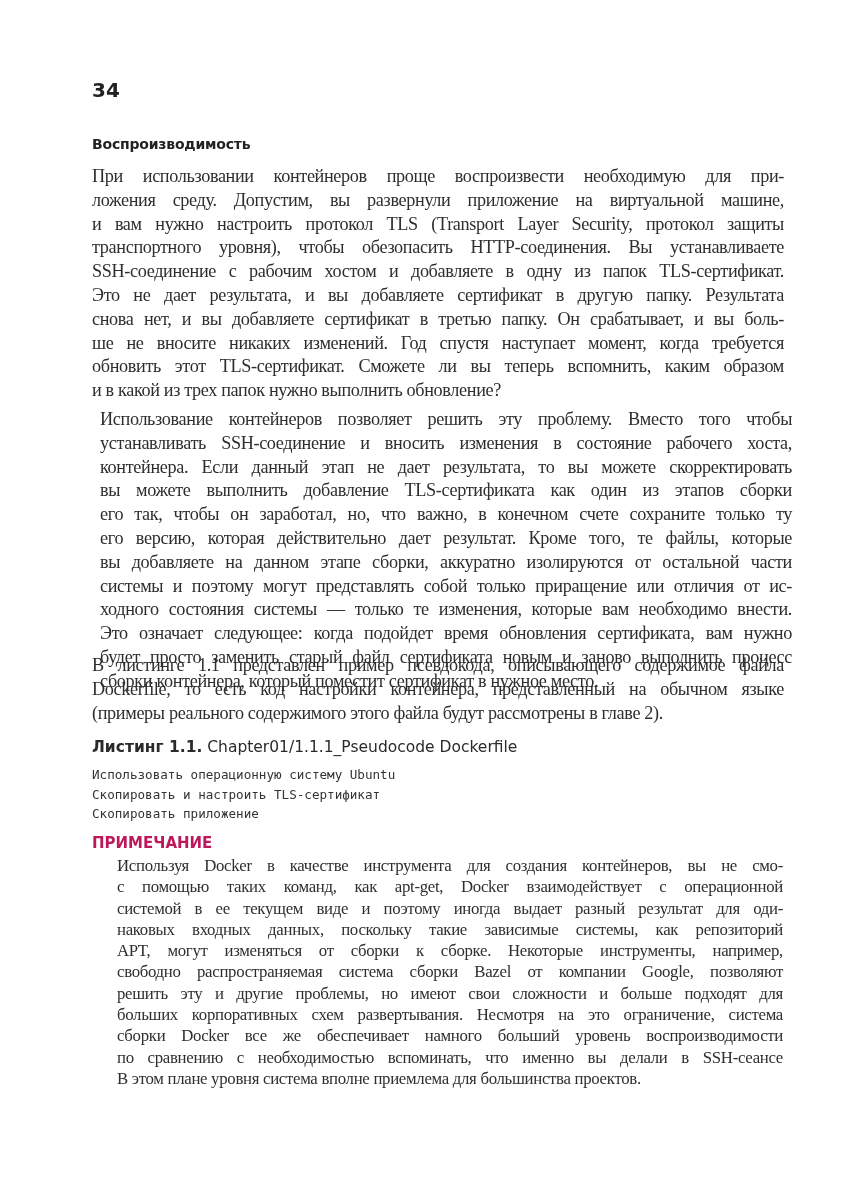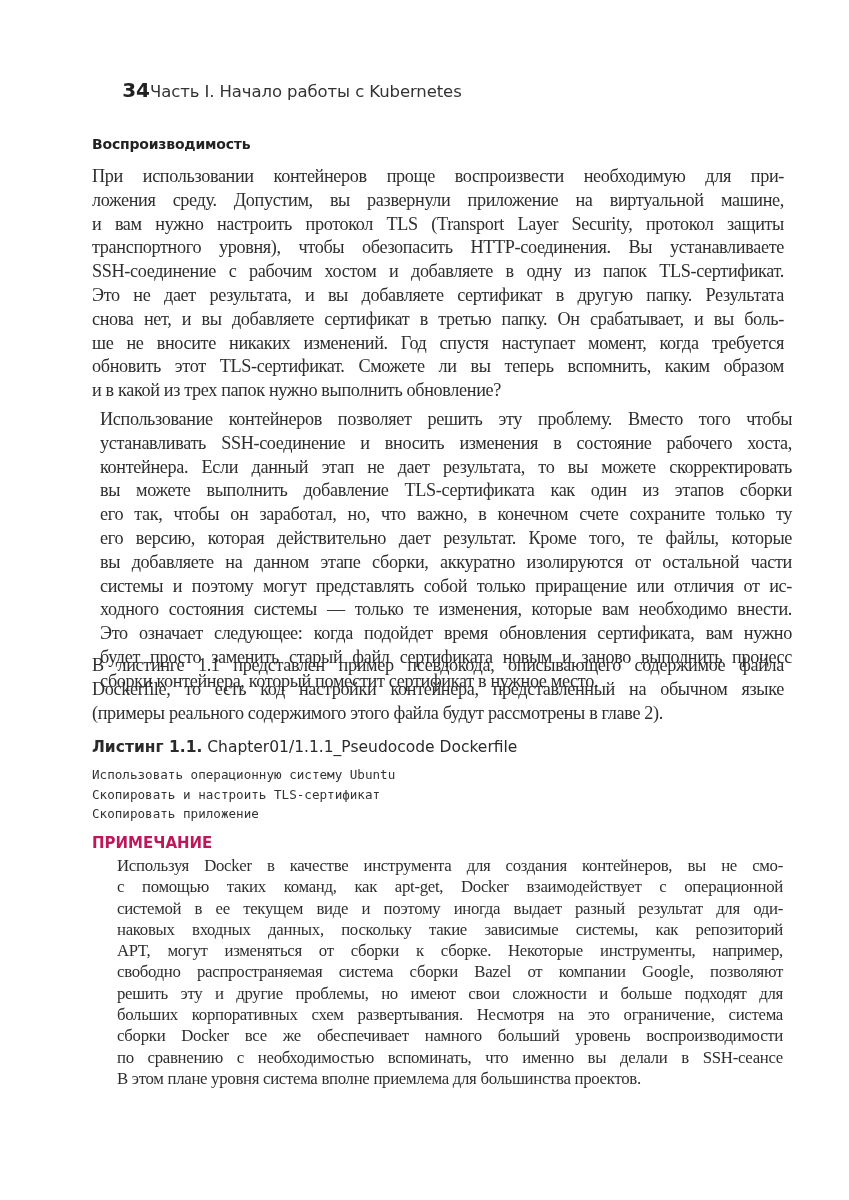--- a/index.html
+++ b/index.html
@@ -7,21 +7,21 @@
     width: 849px; height: 1200px; background: #ffffff; color: #2b2b2b;
     position: relative; overflow: hidden;
     font-family: "Liberation Serif", "DejaVu Serif", serif;
   }
   .page { position: absolute; left: 0; top: 0; width: 849px; height: 1200px; }
   .running-head {
     position: absolute; left: 92px; top: 78px; height: 26px;
     display: flex; align-items: baseline;
     font-family: "DejaVu Sans", "Liberation Sans", sans-serif;
   }
-  .page-number { font-weight: bold; font-size: 20px; color: #222; width: 58px; text-align: right; }
+  .page-number { font-weight: bold; font-size: 20px; color: #222; width: 58px; }
   .head-title { font-size: 16.5px; color: #333; letter-spacing: -0.1px; }
   .section-heading {
     position: absolute; left: 92px; top: 136px;
     font-family: "DejaVu Sans", "Liberation Sans", sans-serif;
     font-weight: bold; font-size: 14px; color: #222; letter-spacing: -0.2px;
   }
   .para { position: absolute; left: 92px; width: 692px; }
   .line {
     display: block; height: 23.8px; line-height: 23.8px;
     font-size: 18.2px; white-space: nowrap; text-align: justify; text-align-last: justify;
@@ -48,21 +48,20 @@
   .note-body { position: absolute; left: 117px; width: 666px; top: 855px; }
   .note-body .line { height: 21.3px; line-height: 21.3px; font-size: 16.8px; letter-spacing: -0.3px; }
 </style>
 </head>
 <body>
 
 <div class="page">
 
   <div class="running-head">
     <span class="page-number">34</span>
-    <span class="head-title">Часть I. Начало работы с Kubernetes</span>
   </div>
 
   <div class="section-heading">Воспроизводимость</div>
 
   <div class="para" style="top:165px;">
     <span class="line">При использовании контейнеров проще воспроизвести необходимую для при-</span>
     <span class="line">ложения среду. Допустим, вы развернули приложение на виртуальной машине,</span>
     <span class="line">и вам нужно настроить протокол TLS (Transport Layer Security, протокол защиты</span>
     <span class="line">транспортного уровня), чтобы обезопасить HTTP-соединения. Вы устанавливаете</span>
     <span class="line">SSH-соединение с рабочим хостом и добавляете в одну из папок TLS-сертификат.</span>

